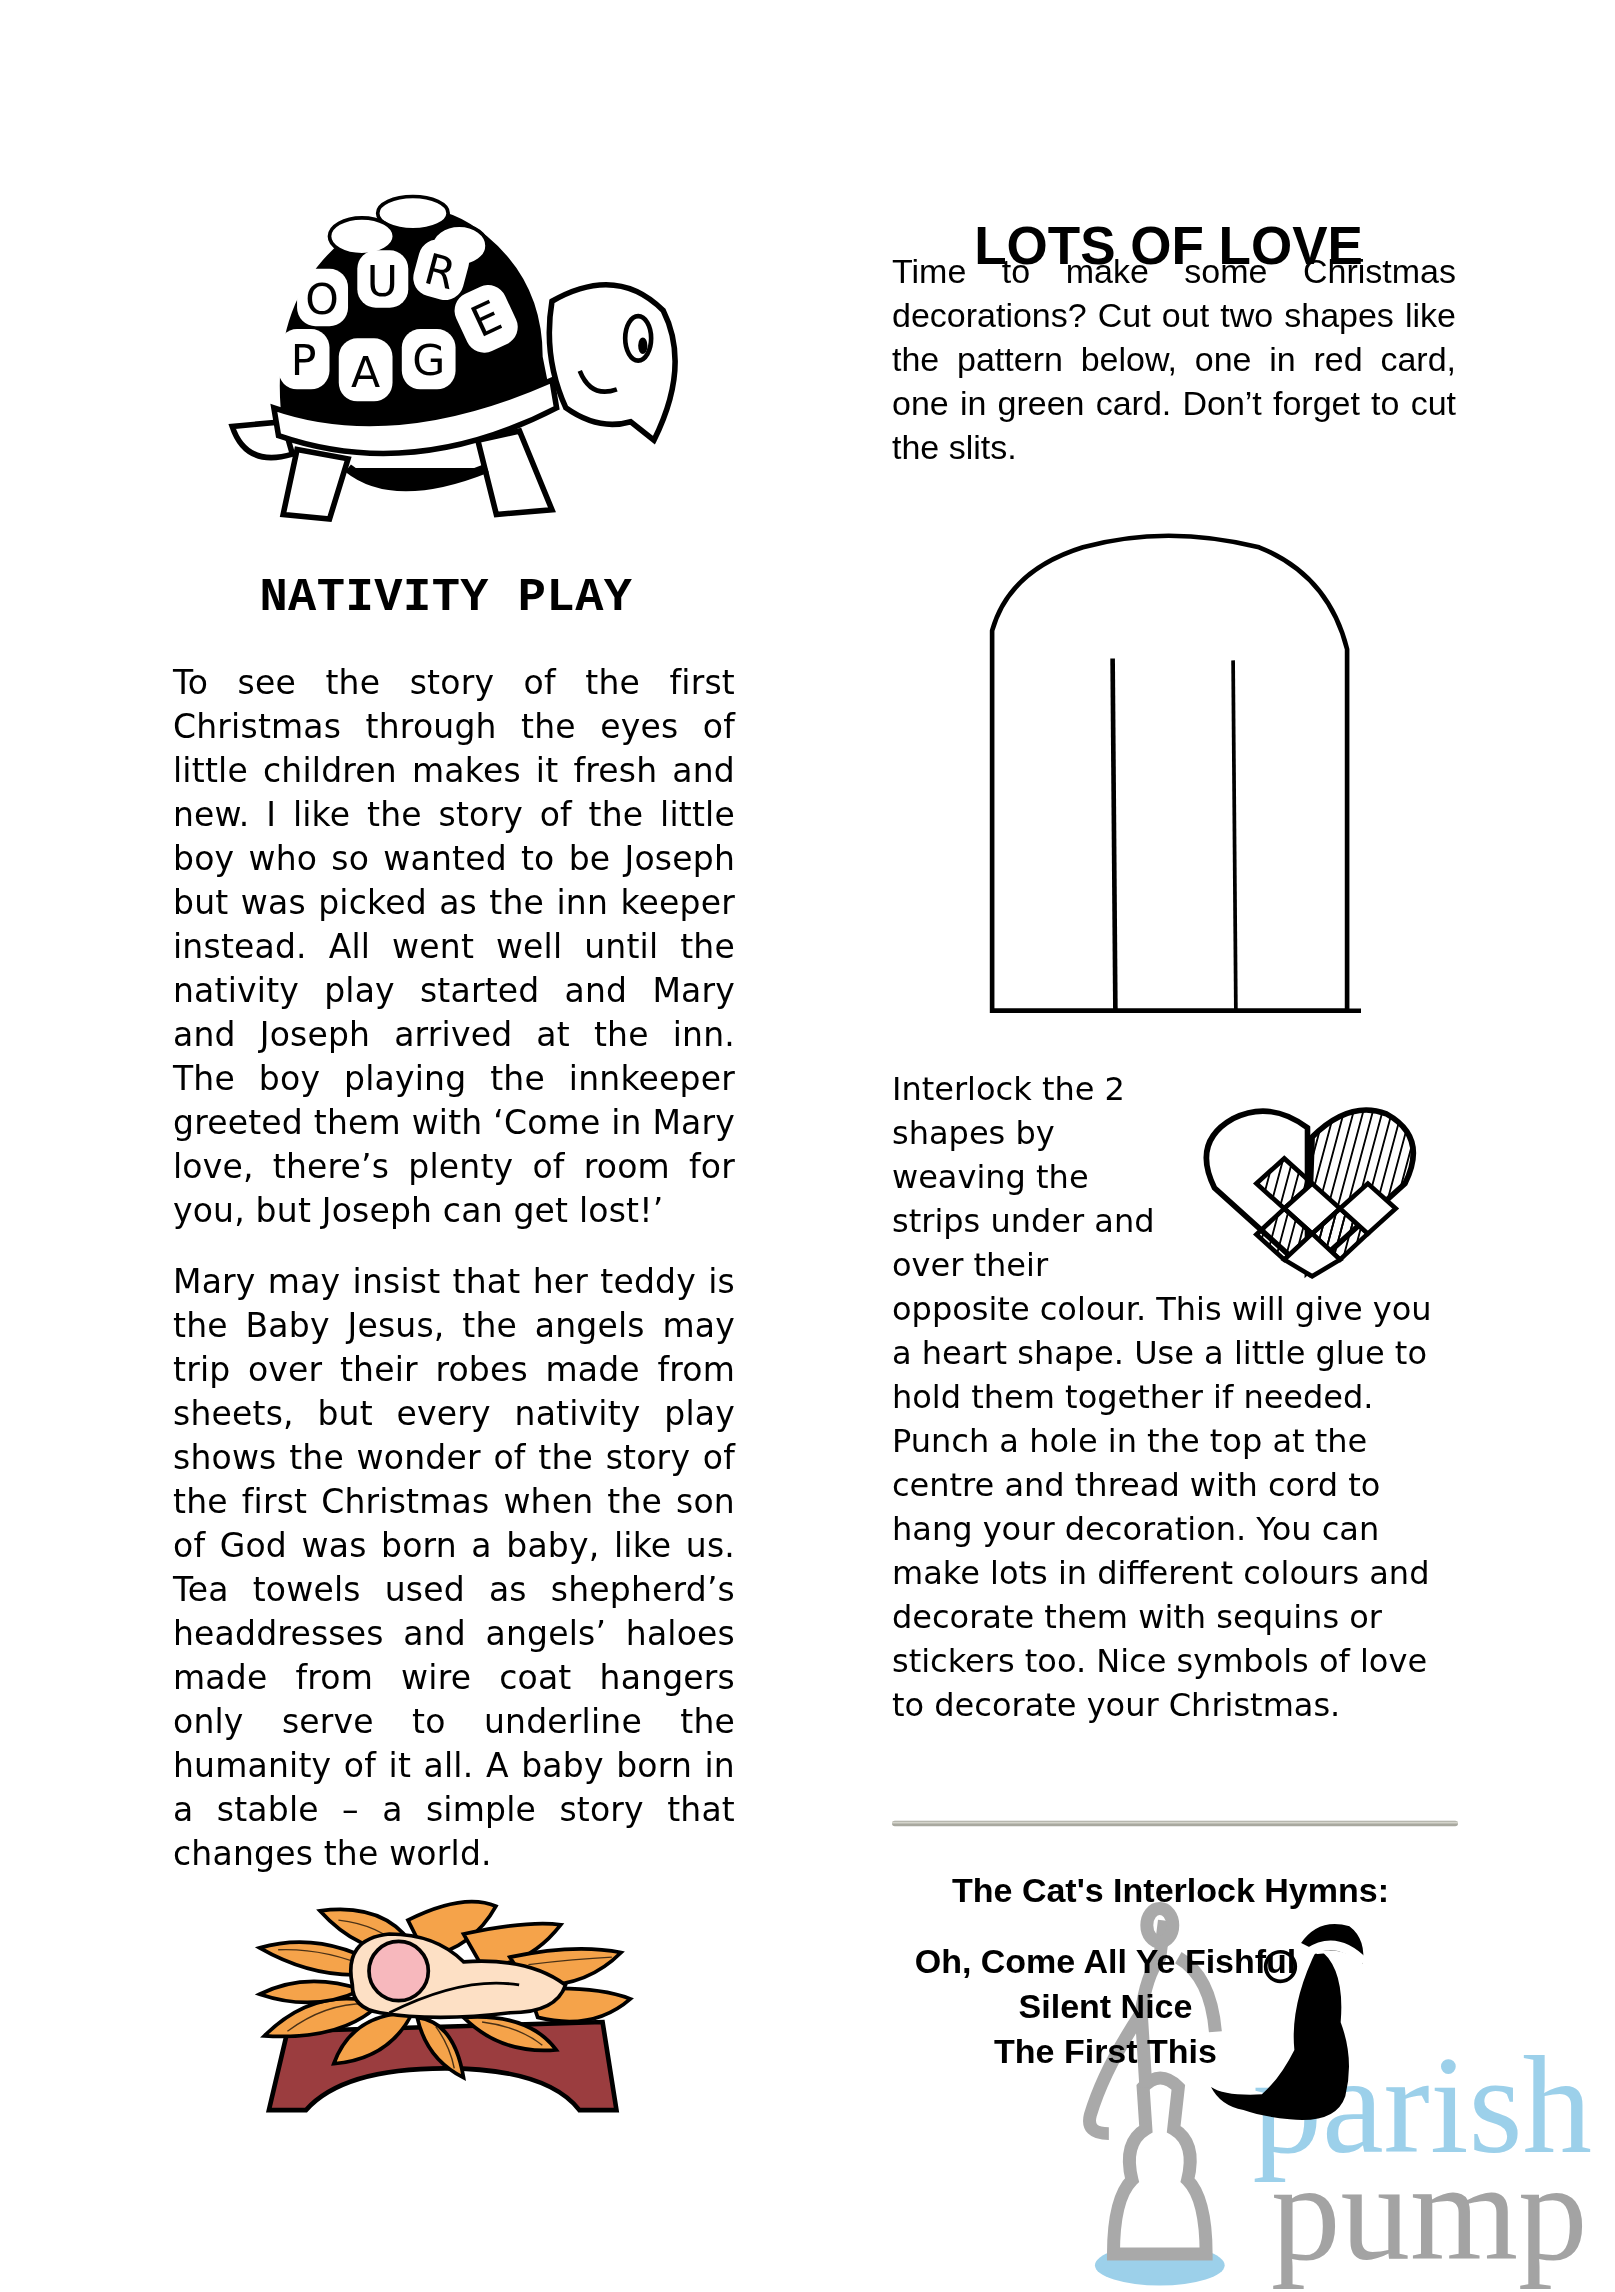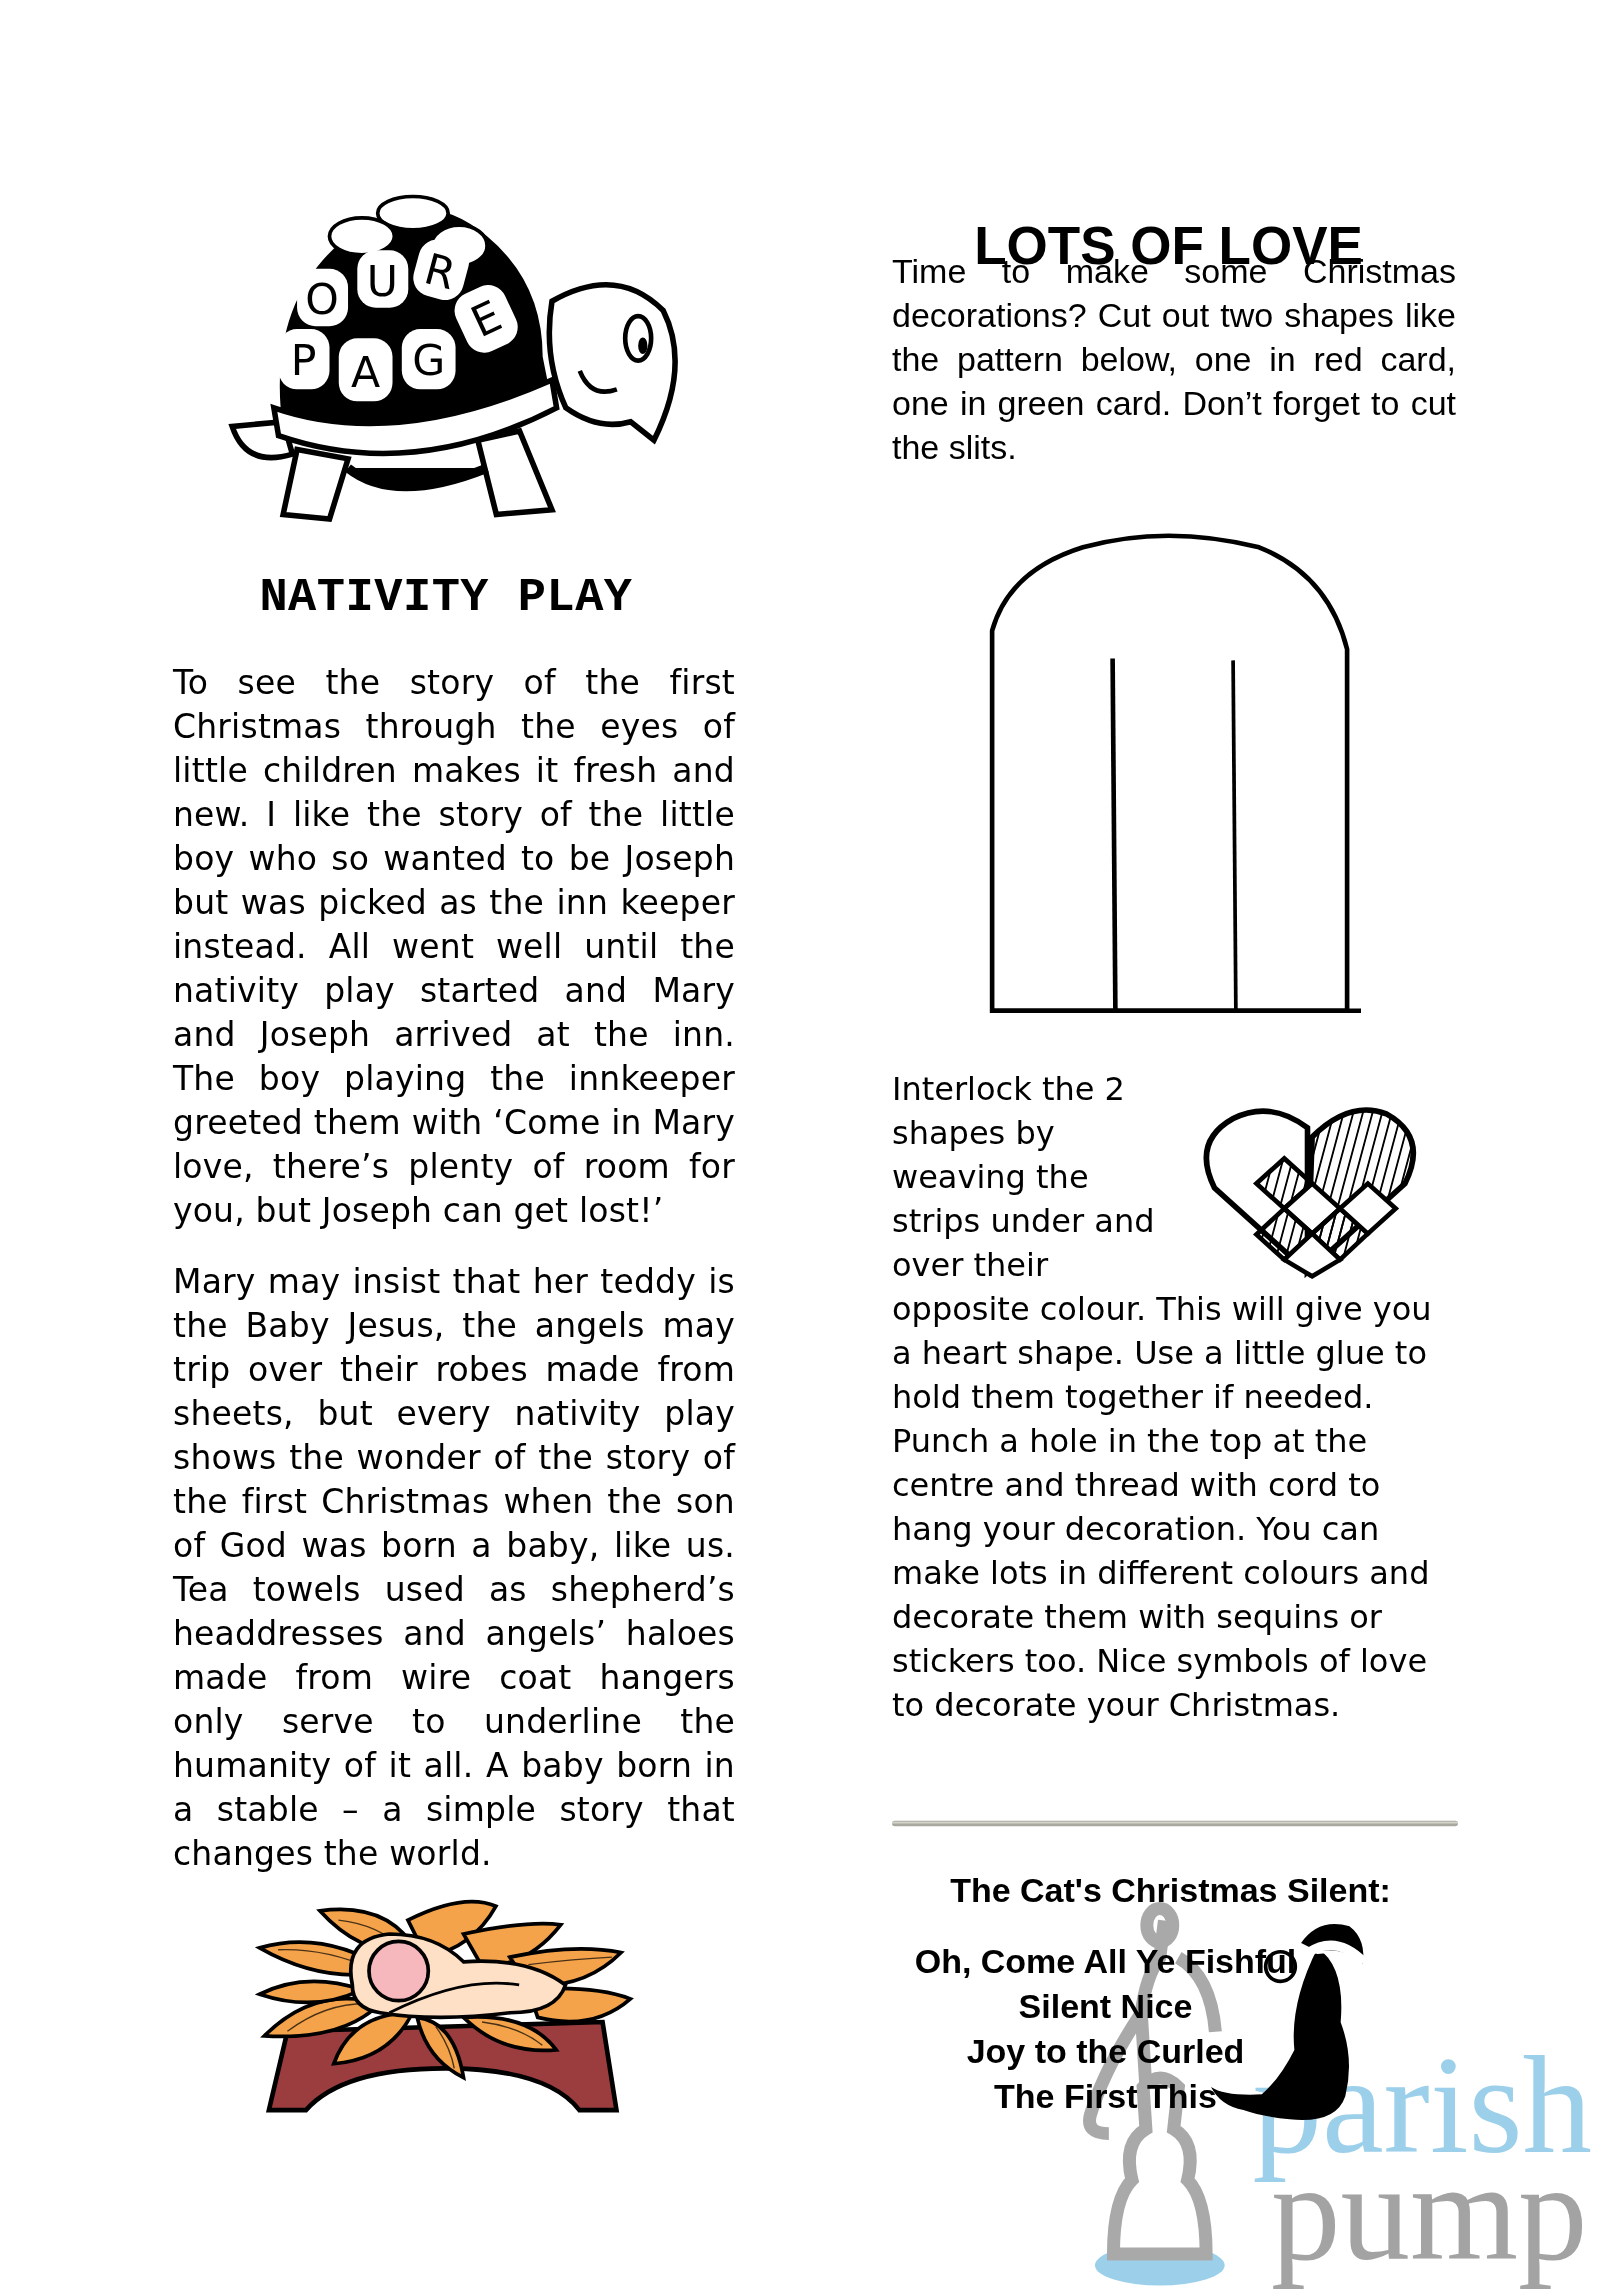--- a/index.html
+++ b/index.html
@@ -147,21 +147,21 @@
     <path d="M95 187 L125 159 L155 187 L125 205 Z" fill="#fff" stroke="#000" stroke-width="5"></path>
   </svg>
   <span>Interlock the 2 shapes by weaving the strips under and over their opposite colour. This will give you a heart shape. Use a little glue to hold them together if needed. Punch a hole in the top at the centre and thread with cord to hang your decoration. You can make lots in different colours and decorate them with sequins or stickers too. Nice symbols of love to decorate your Christmas.</span>
 </div>
 
 <svg id="divider" class="abs" viewBox="0 0 610 12" preserveAspectRatio="none">
   <rect x="0" y="3" width="610" height="6" rx="3" fill="#a8a89f"></rect>
   <rect x="0" y="4" width="610" height="2" fill="#d4d4cc"></rect>
 </svg>
 
-<div id="hymns-title" class="abs">The Cat's Christmas Silent:</div>
+<div id="hymns-title" class="abs">The Cat's Interlock Hymns:</div>
 
 <svg id="logo" class="abs" viewBox="0 0 622 422">
   <ellipse cx="130" cy="392" rx="70" ry="22" fill="#9cd0ea"></ellipse>
   <g fill="none" stroke="#a9a9a9" stroke-width="14">
     <path d="M80 380 Q80 320 100 300 Q90 260 115 245 L112 200 Q130 180 150 200 L145 245 Q170 260 160 300 Q180 320 180 380 Z" fill="#fff"></path>
     <path d="M115 200 L110 120 Q115 80 130 60 L135 20"></path>
     <path d="M150 60 Q185 80 190 140"></path>
     <path d="M110 120 Q70 180 55 230 Q50 250 75 250"></path>
     <ellipse cx="130" cy="25" rx="14" ry="18"></ellipse>
   </g>
@@ -172,16 +172,15 @@
 <svg id="cat" class="abs" viewBox="0 0 200 230">
   <path d="M120 40 Q150 60 145 120 Q160 160 150 200 Q140 230 90 225 Q60 222 40 215 Q15 210 5 190 Q20 200 60 198 Q80 180 95 150 Q90 100 120 40 Z" fill="#000"></path>
   <path d="M100 35 Q120 5 155 15 Q175 30 170 60 Q150 40 120 45 Z" fill="#000" stroke="#fff" stroke-width="3"></path>
   <path d="M110 45 Q140 25 170 55" fill="none" stroke="#fff" stroke-width="10"></path>
   <circle cx="80" cy="60" r="16" fill="#fff" stroke="#000" stroke-width="4"></circle>
 </svg>
 
 <ul id="hymns-list">
   <li>Oh, Come All Ye Fishful</li>
   <li>Silent Nice</li>
-  <li>Joy to the Curled</li>
   <li>The First This</li>
 </ul>
 
 
 </body></html>

